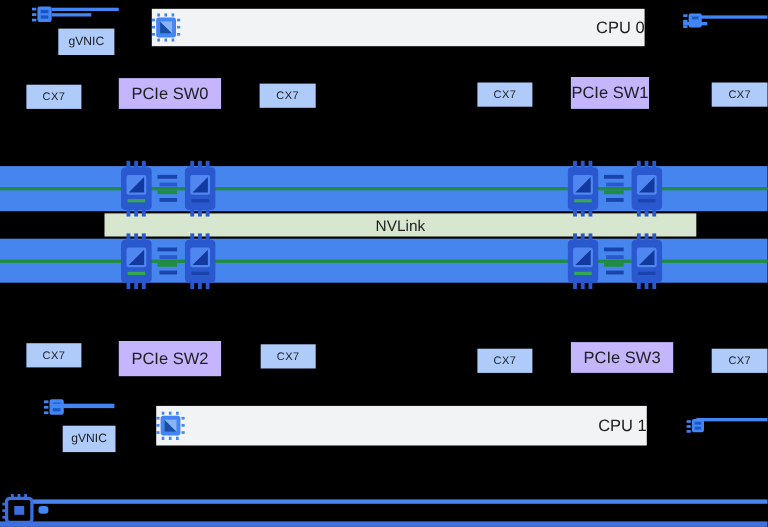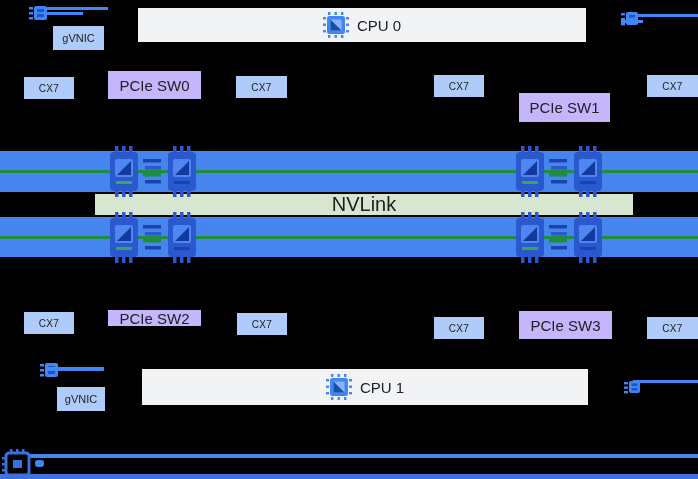--- a/index.html
+++ b/index.html
@@ -4,22 +4,22 @@
 <style>
   html,body{margin:0;padding:0;background:#000;}
   .canvas{
     position:relative;width:698px;height:479px;background:#000;overflow:hidden;
     font-family:"Liberation Sans",sans-serif;
   }
   .box{position:absolute;display:flex;align-items:center;justify-content:center;box-sizing:border-box;}
   .cx7{background:#aecbfa;color:#202124;font-size:10px;letter-spacing:.4px;}
   .gvnic{background:#aecbfa;color:#202124;font-size:11px;justify-content:center;}
   .pcie{background:#c4b5fd;color:#202124;font-size:15px;}
-  .cpu{background:#f1f3f4;color:#202124;font-size:15px;gap:8px;}
-  .nvlink{background:#d7e7cf;color:#1f1f1f;font-size:20px;}
+  .cpu{background:#f1f3f4;color:#202124;font-size:15px;gap:8px;justify-content:space-between;}
+  .nvlink{background:#d7e7cf;color:#1f1f1f;font-size:14px;}
   .band{position:absolute;left:0;width:698px;background:#4684ee;}
   .greenline{position:absolute;left:0;width:698px;height:3px;background:#1e8e3e;}
   .hline{position:absolute;background:#4285f4;}
   .cluster{position:absolute;display:flex;align-items:center;gap:5px;}
   svg{display:block;}
 </style>
 </head>
 <body>
 
 <div class="canvas">
@@ -78,21 +78,21 @@
   </div>
   <div class="box pcie" style="left:108px;top:71px;width:93px;height:28px;">
     <span>PCIe SW0</span>
   </div>
   <div class="box cx7" style="left:236px;top:76px;width:51px;height:22px;">
     <span>CX7</span>
   </div>
   <div class="box cx7" style="left:434px;top:75px;width:50px;height:22px;">
     <span>CX7</span>
   </div>
-  <div class="box pcie" style="left:519px;top:70px;width:91px;height:29px;margin-top:23px;">
+  <div class="box pcie" style="left:519px;top:70px;width:71px;height:29px;">
     <span>PCIe SW1</span>
   </div>
   <div class="box cx7" style="left:647px;top:75px;width:51px;height:22px;">
     <span>CX7</span>
   </div>
 
   <div class="band" style="top:151px;height:41px;"></div>
   <div class="greenline" style="top:170px;"></div>
 
   <div class="box nvlink" style="left:95px;top:194px;width:538px;height:21px;">
@@ -246,21 +246,21 @@
       <rect x="0" y="6" width="28" height="39" rx="4" fill="#2a58cf"></rect>
       <rect x="5" y="13" width="18" height="18" rx="2" fill="#4f86ef"></rect>
       <path d="M7,29 L21,29 L21,15 Z" fill="#123a9e"></path>
       <rect x="6" y="35" width="16" height="3" fill="#1a44ad"></rect>
     </svg>
   </div>
 
   <div class="box cx7" style="left:24px;top:312px;width:50px;height:22px;">
     <span>CX7</span>
   </div>
-  <div class="box pcie" style="left:108px;top:310px;width:93px;height:16px;">
+  <div class="box pcie" style="left:108px;top:310px;width:93px;height:32px;">
     <span>PCIe SW2</span>
   </div>
   <div class="box cx7" style="left:237px;top:313px;width:50px;height:22px;">
     <span>CX7</span>
   </div>
   <div class="box cx7" style="left:434px;top:317px;width:50px;height:22px;">
     <span>CX7</span>
   </div>
   <div class="box pcie" style="left:519px;top:311px;width:93px;height:28px;text-align:right;">
     <span>PCIe SW3</span>

